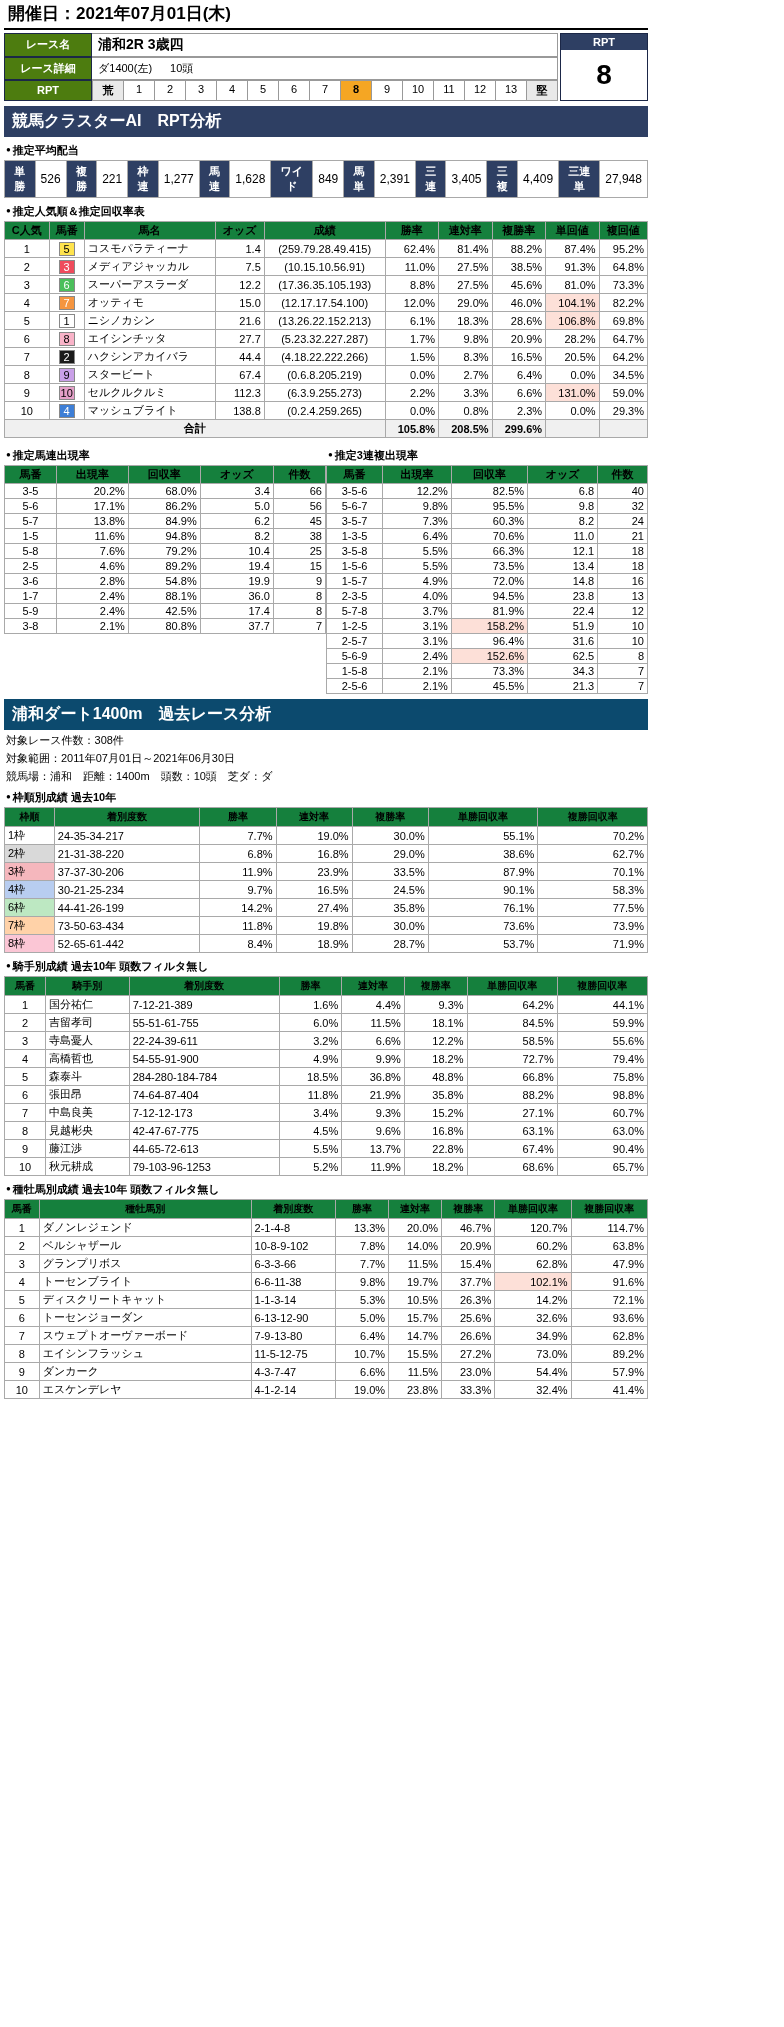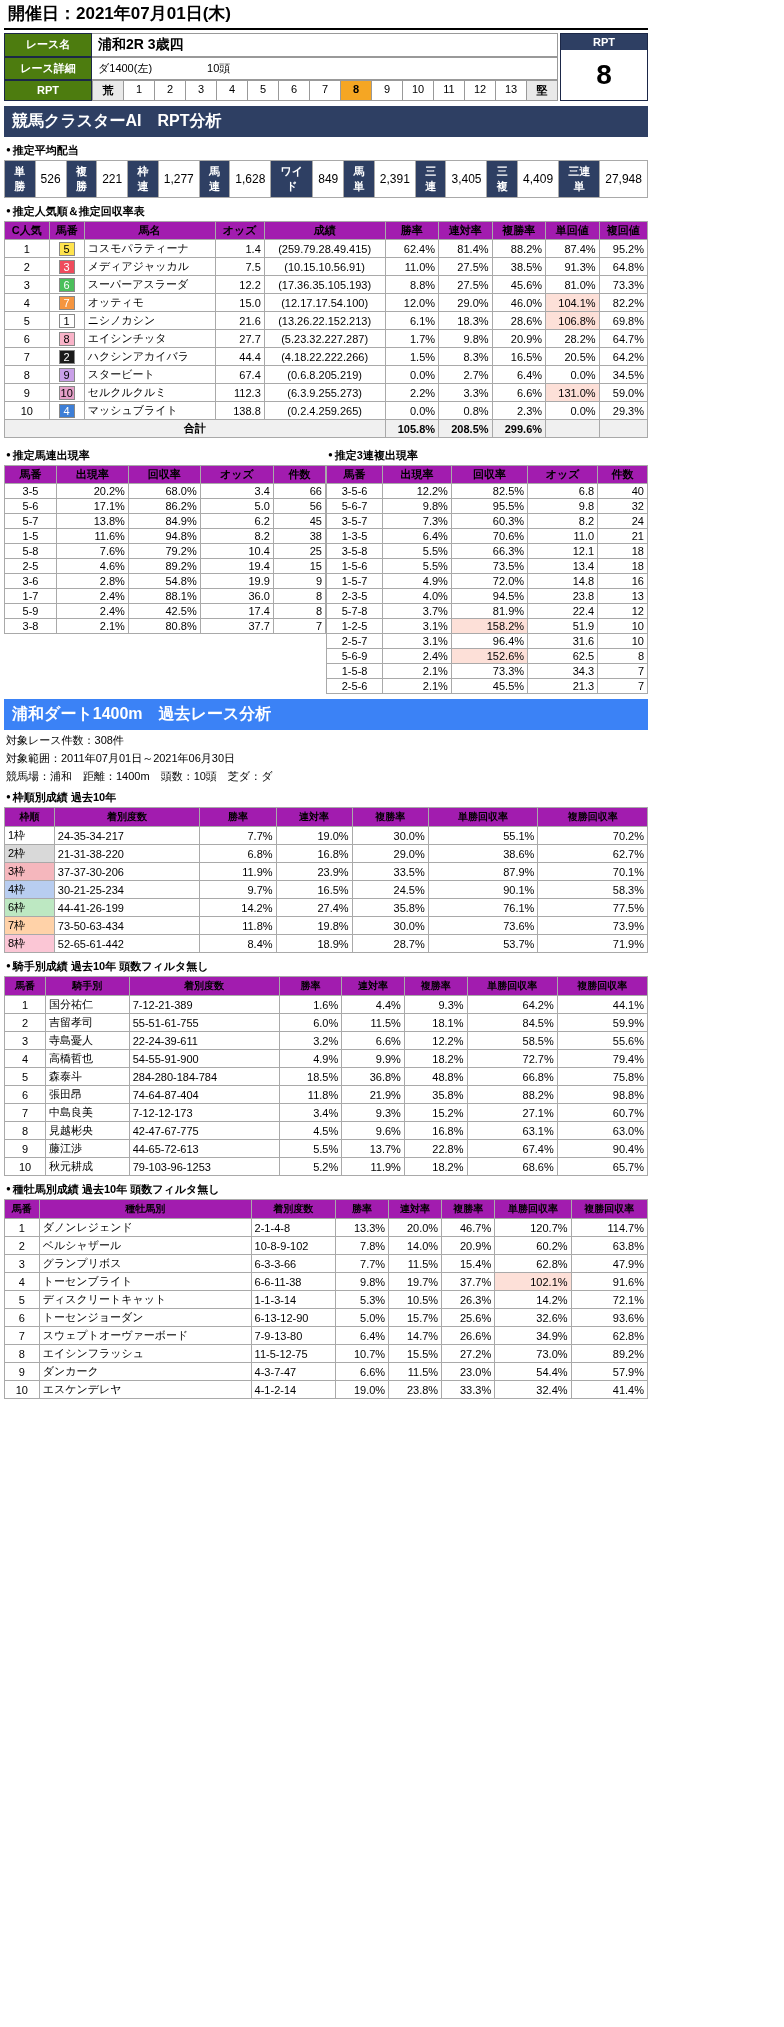--- a/index.html
+++ b/index.html
@@ -21,21 +21,21 @@
   .race-head-left { flex:1; }
   .rh-row { display:flex; align-items:stretch; }
   .rh-label {
     width:88px; background:#4d7c0f; color:#fff; font-weight:bold;
     font-size:11px; text-align:center; padding:3px 0; border:1px solid #1b2747;
   }
   .rh-val {
     flex:1; border:1px solid #999; border-left:none; background:#fff;
     padding:2px 6px; font-size:14px; font-weight:bold; display:flex; align-items:center;
   }
-  .rh-val.small { font-size:11px; font-weight:normal;gap:37px; }
+  .rh-val.small { font-size:11px; font-weight:normal; }
   .rh-val.small span { margin-right:18px; }
   .rpt-box {
     width:88px; border:1px solid #1b2747; margin-left:2px;
     display:flex; flex-direction:column;
   }
   .rpt-box .rpt-title {
     background:#2e3f63; color:#fff; font-weight:bold; text-align:center;
     font-size:11px; padding:2px 0;
   }
   .rpt-box .rpt-num {
@@ -48,26 +48,26 @@
     border-left:none; padding:2px 0; background:#fff;
   }
   .rpt-scale .cell:first-child { border-left:1px solid #999; }
   .rpt-scale .cell.ends { background:#e9e9e9; font-weight:bold; }
   .rpt-scale .cell.hit { background:#f5a623; font-weight:bold; }
   
   .banner {
     background:#2e3f63; color:#fff; font-weight:bold; font-size:16px;
     padding:5px 8px; margin-top:5px;
   }
-  .banner.dark2 { background:#3b82f6; }
+  .banner.dark2 { background:#0c4a6e; }
   .sub-title { font-size:11px; font-weight:bold; margin:6px 0 2px 2px; }
   .sub-title::before { content:"●"; font-size:8px; margin-right:2px; vertical-align:2px;}
   table { border-collapse:collapse; width:100%; font-size:11px; }
   th, td { border:1px solid #a9a9a9; padding:1px 3px; }
-  th { background:#a21caf; font-weight:bold; text-align:center; }
+  th { background:#15803d; font-weight:bold; text-align:center; }
   td { text-align:right; background:#fff; }
   td.c { text-align:center; }
   td.l { text-align:left; }
   
   .payout th { background:#2e3f63; color:#fff; }
   .payout td { text-align:center; font-size:12px; padding:3px 5px; }
   .payout th { font-size:11px; padding:3px 4px;margin-top:8px; }
   
   .pop td { font-size:11px; }
   .pop .total td { background:#f0f0f0; font-weight:bold; }

